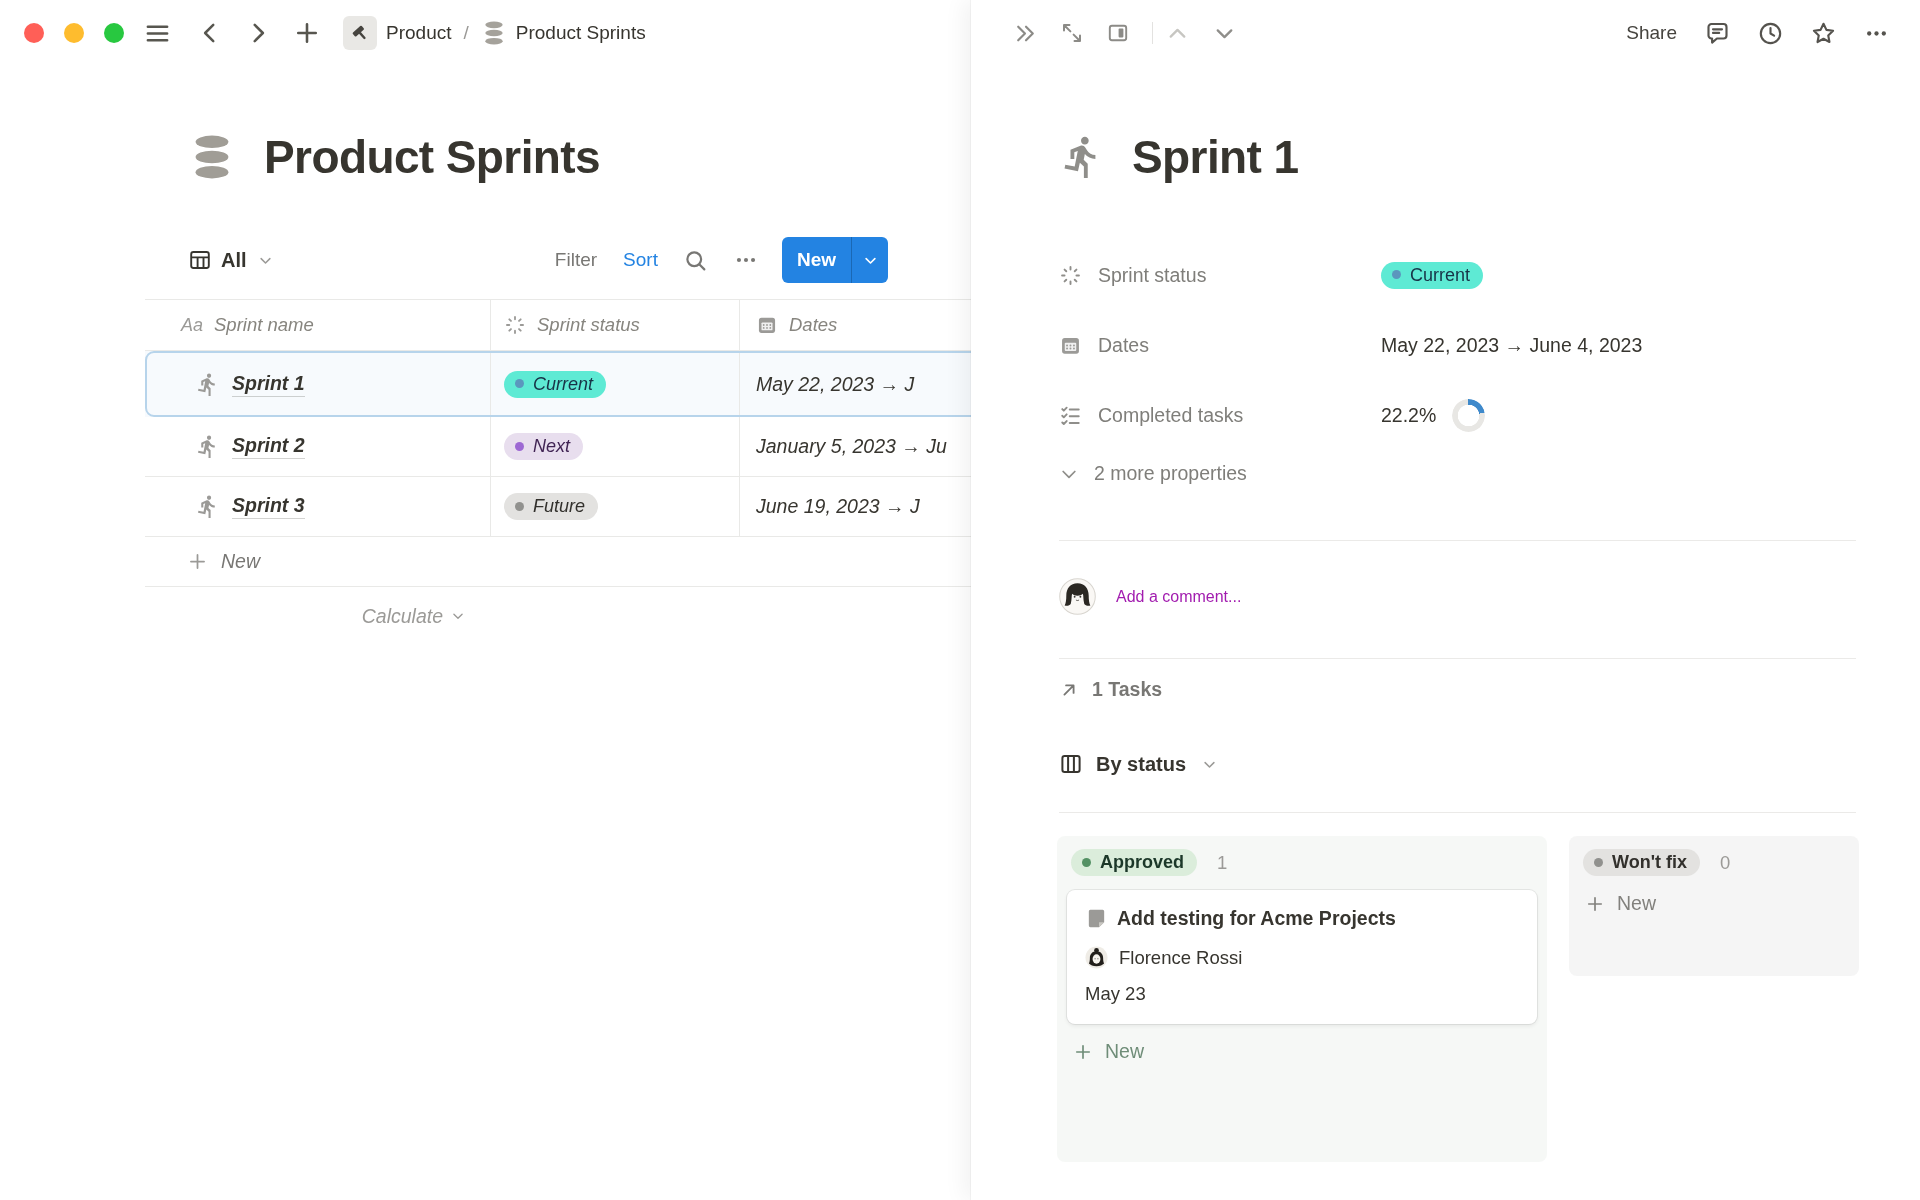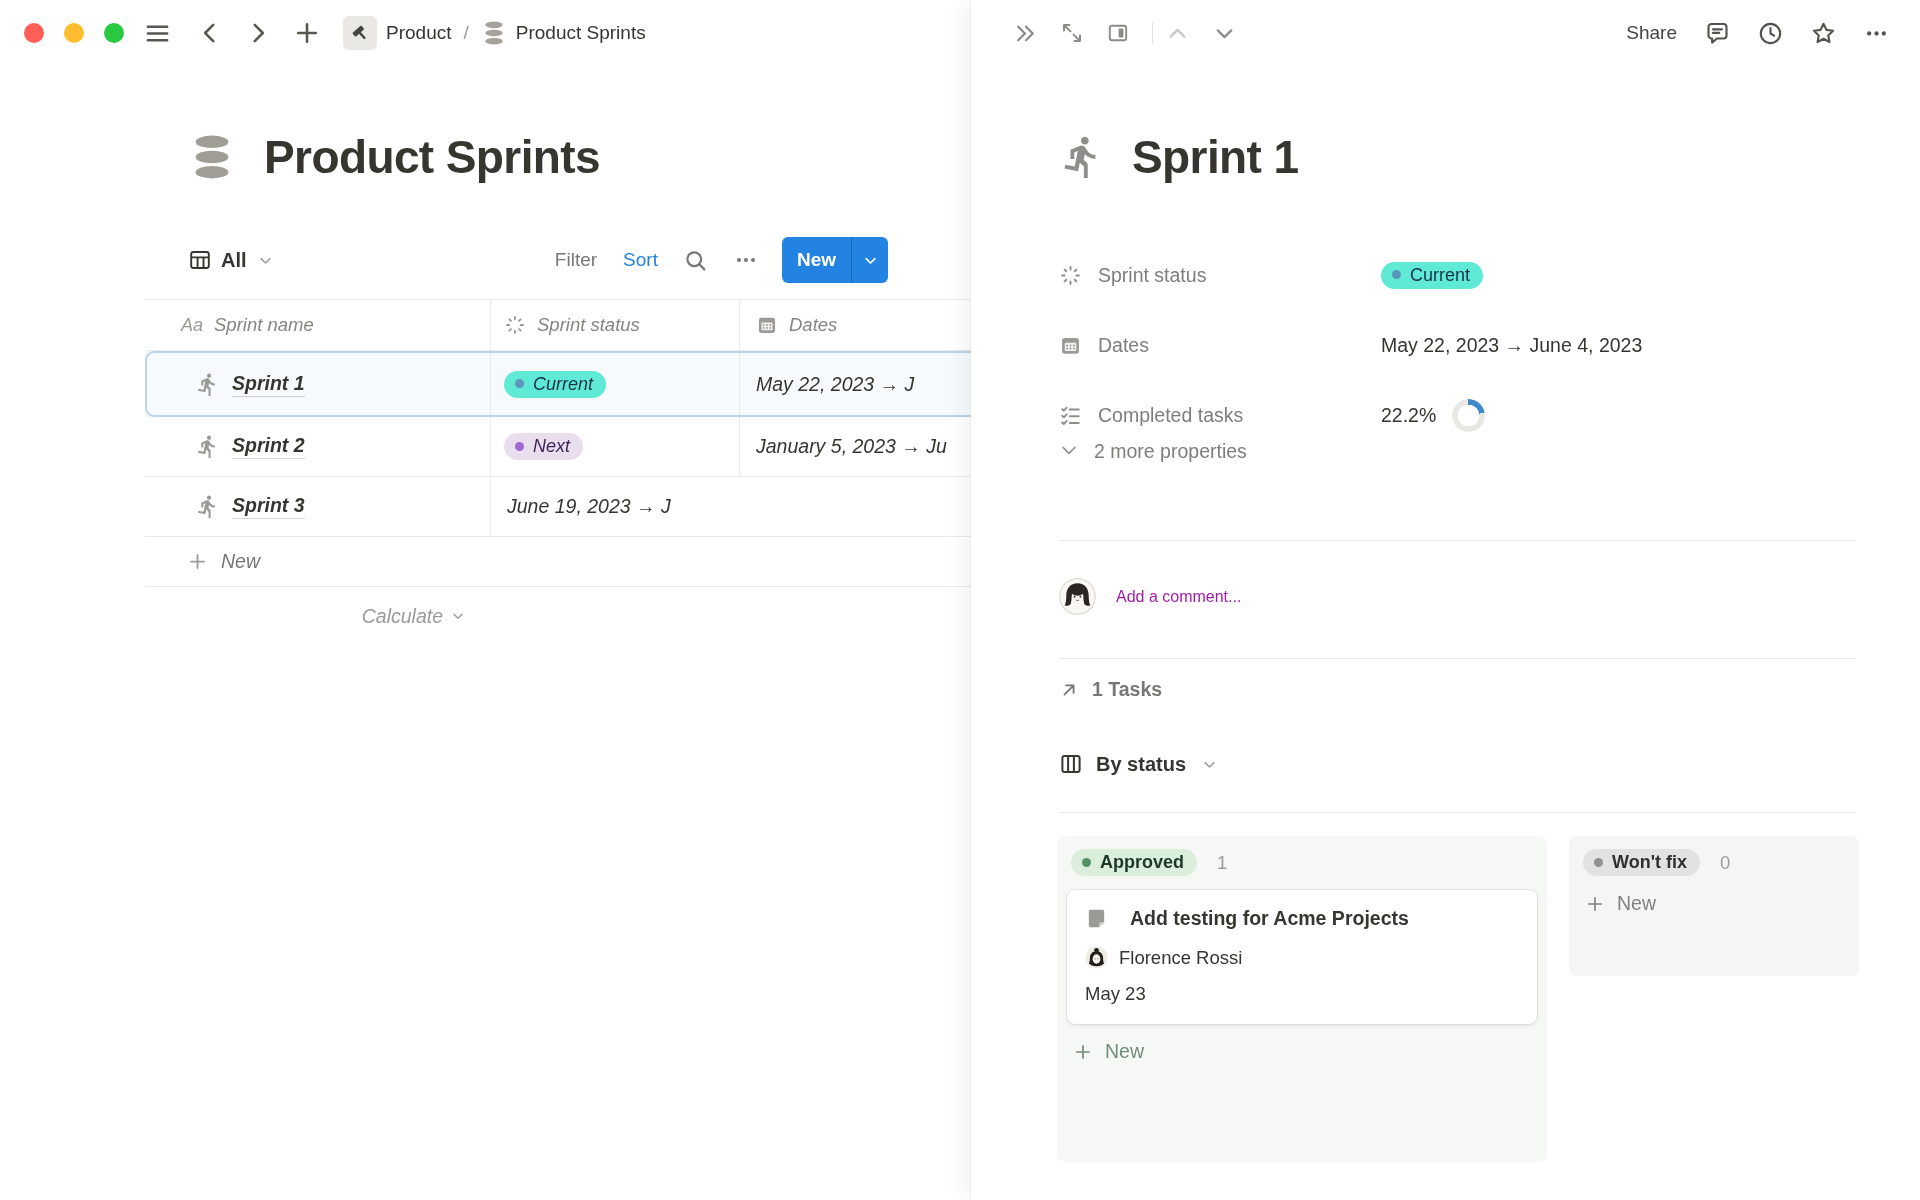--- a/index.html
+++ b/index.html
@@ -94,21 +94,21 @@
   .prop-row { display:flex; align-items:center; height:70px; }
   .prop-label { display:flex; align-items:center; gap:16px; width:322px; color:#7f7e7a; font-size:19.5px; }
   .prop-label .p-ic { color:#8f8e8a; }
   .prop-value { display:flex; align-items:center; gap:16px; font-size:19.5px; }
 
   .ring { width:33px; height:33px; border-radius:50%;
     background:conic-gradient(#3e89cb calc(var(--p)*1%), #e8e7e4 0);
     -webkit-mask:radial-gradient(closest-side, transparent 10.5px, #000 11px);
     mask:radial-gradient(closest-side, transparent 10.5px, #000 11px); }
 
-  .more-props { position:absolute; left:88px; top:440px; display:flex; align-items:flex-start; gap:15px;
+  .more-props { position:absolute; left:88px; top:462px; display:flex; align-items:center; gap:15px;
     color:#7f7e7a; font-size:19.5px; }
   .more-props .chev { color:#8f8e8a; }
 
   .p-div { position:absolute; left:88px; right:64px; height:1px; background:#ebeae8; }
   .div1 { top:540px; } .div2 { top:658px; } .div3 { top:812px; }
 
   .comment-row { position:absolute; left:88px; top:578px; display:flex; align-items:center; gap:20px; }
   .comment-ph { color:#a21caf; font-size:16px; }
 
   .tasks-title { position:absolute; left:88px; top:678px; display:flex; align-items:center; gap:13px;
@@ -120,21 +120,21 @@
   .board-col { position:absolute; border-radius:8px; padding:10px 10px; }
   .board-col[data-coltint="green"] { background:rgba(84,129,98,0.055); }
   .board-col[data-coltint="gray"]  { background:rgba(120,119,116,0.07); }
   .col-approved { left:86px; top:836px; width:490px; height:326px; }
   .col-wontfix  { left:598px; top:836px; width:290px; height:140px; }
   .col-head { display:flex; align-items:center; gap:20px; padding:3px 4px 0 4px; }
   .col-head .pill { font-weight:700; }
   .col-count { color:#9b9a97; font-size:18.5px; }
   .card { margin-top:14px; background:#fff; border-radius:8px; padding:17px 18px 19px 18px;
     box-shadow:0 0 0 1px rgba(15,15,15,0.07), 0 2px 4px rgba(15,15,15,0.07); }
-  .card-title-row { display:flex; gap:22px; font-size:19.5px; font-weight:700; }
+  .card-title-row { display:flex; gap:9px; font-size:19.5px; font-weight:700; }
   .page-ic { color:#9b9a97; }
   .card-person { display:flex; align-items:center; gap:11px; margin-top:16px; font-size:18.5px; }
   .card-date { margin-top:14px; font-size:18.5px; }
   .col-new { display:flex; align-items:center; gap:12px; margin:16px 0 0 6px; font-size:19.5px; }
   .col-new.greenish { color:#6f8d78; }
   .col-new.grayish { color:#82817d; }
 </style>
 </head>
 <body>
 
@@ -315,20 +315,26 @@
   </div>
 
   <div class="t-row">
     <div class="cell cell-name">
       <span class="sprint-ic">
         <svg width="25" height="25" viewBox="0 0 24 24" fill="currentColor">
             <path d="M13.49 5.48c1.1 0 2-.9 2-2s-.9-2-2-2-2 .9-2 2 .9 2 2 2zm-3.6 13.9l1-4.4 2.1 2v6h2v-7.5l-2.1-2 .6-3c1.3 1.5 3.3 2.5 5.5 2.5v-2c-1.9 0-3.5-1-4.3-2.4l-1-1.6c-.4-.6-1-1-1.7-1-.3 0-.5.1-.8.1l-5.2 2.2v4.7h2v-3.4l1.8-.7-1.6 8.1-4.9-1-.4 2 7 1.4z"></path>
           </svg>
       </span>
       <span class="row-name">Sprint 3</span>
+    </div>
+    <div class="cell cell-status">
+      <span class="pill" data-color="gray">
+          <span class="dot"></span>
+          <span>Future</span>
+        </span>
     </div>
     <div class="cell cell-dates">
       <span class="date-text">June 19, 2023 → J</span>
     </div>
   </div>
 
   <div class="t-new">
     <svg width="21" height="21" viewBox="0 0 24 24" fill="none" stroke="#9b9a97" stroke-width="2" stroke-linecap="round">
         <path d="M12 4.5v15M4.5 12h15"></path>
       </svg>

